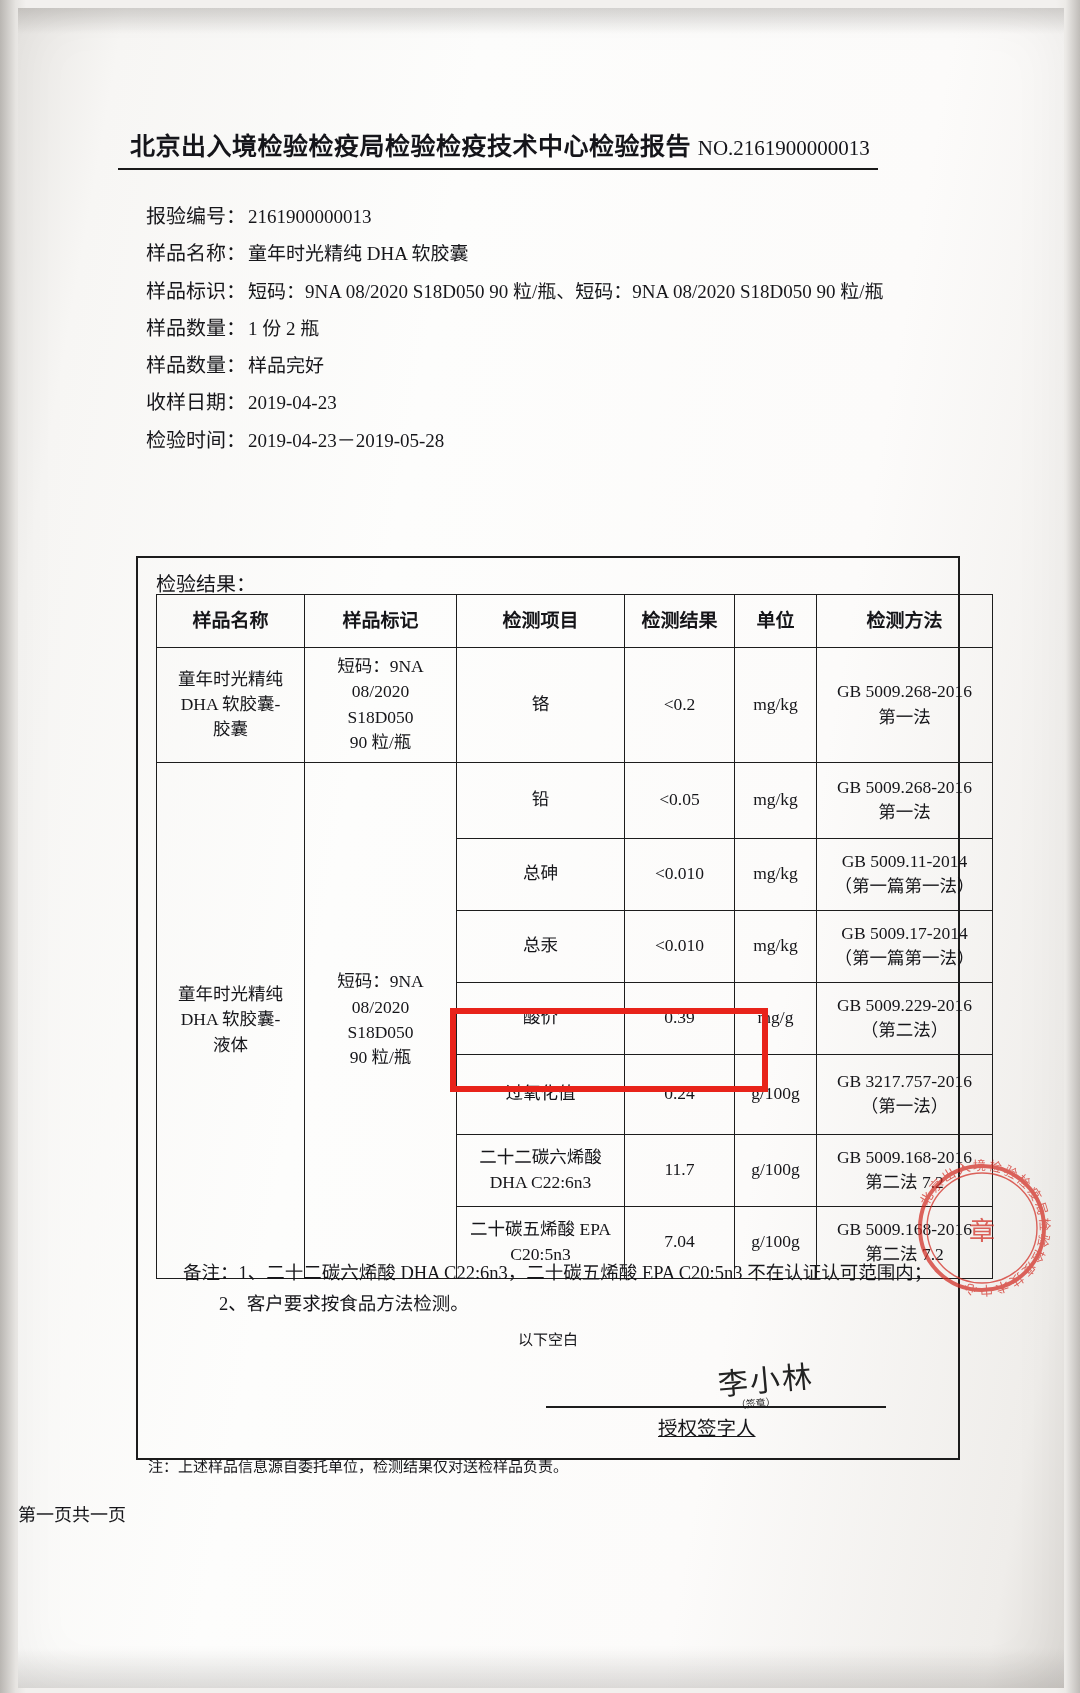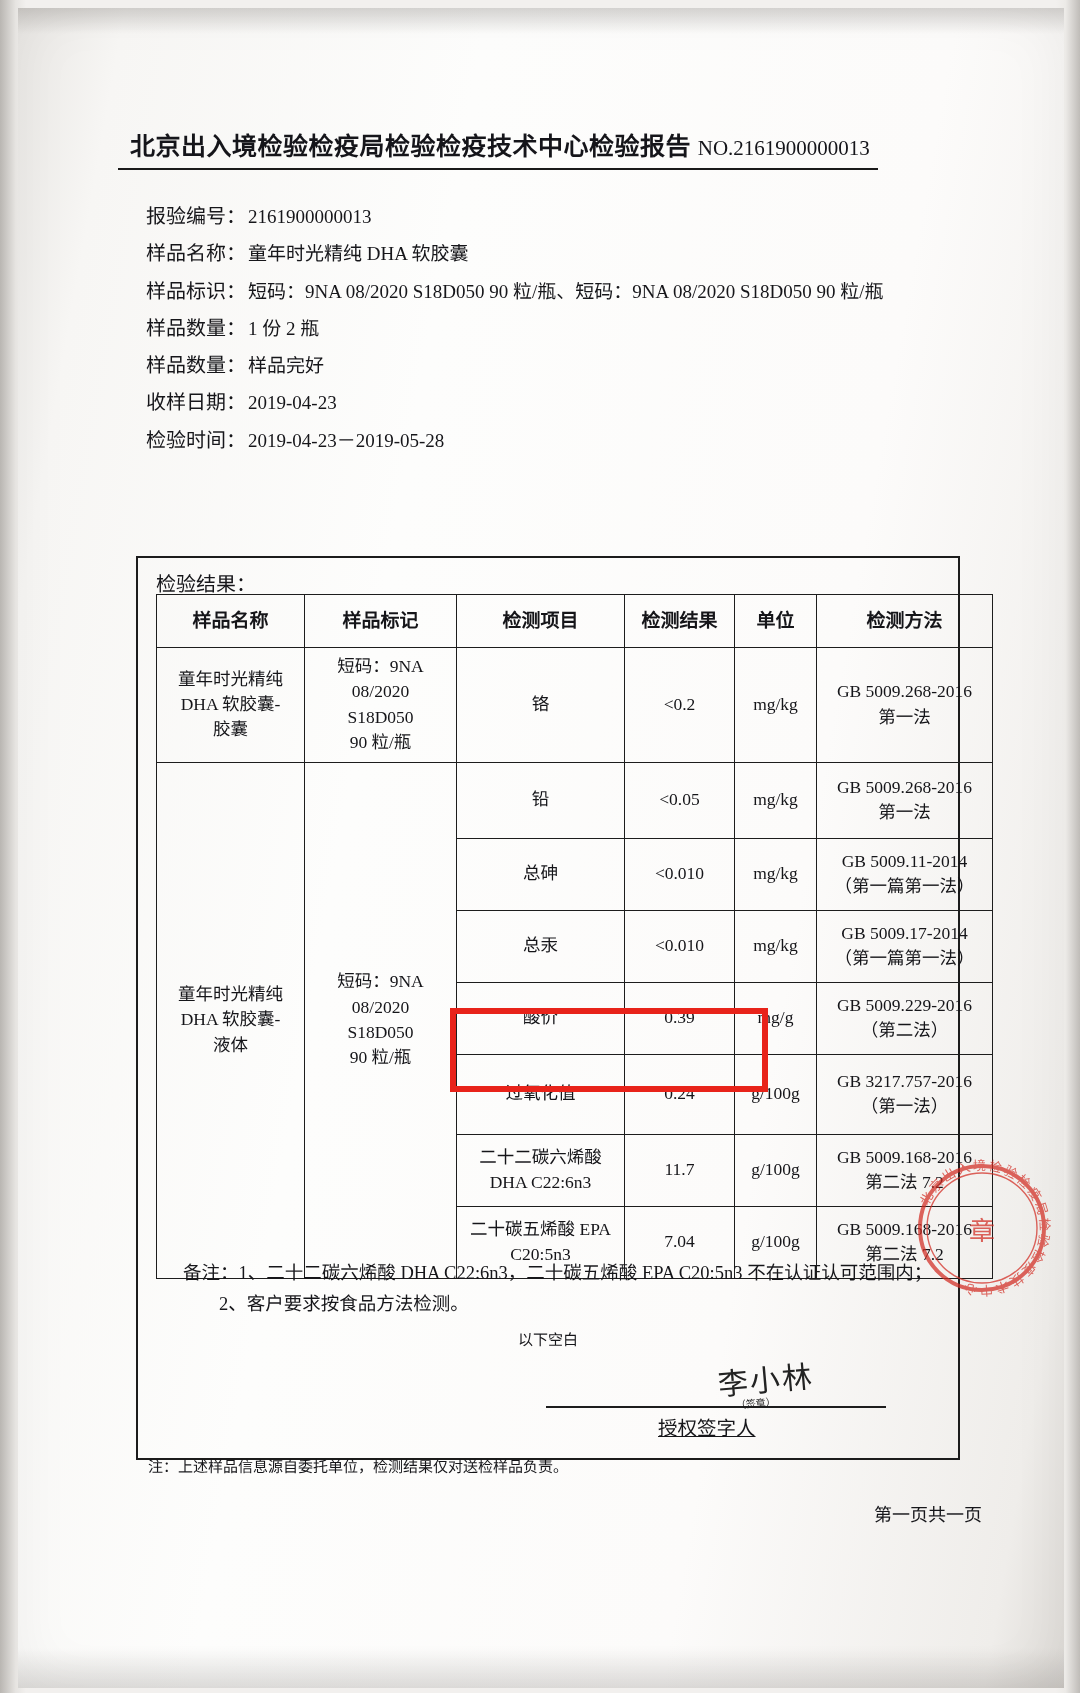--- a/index.html
+++ b/index.html
@@ -234,21 +234,21 @@
     left: 130px;
     top: 1447px;
     font-size: 15px;
     color: #16161a;
   }
   .page-num {
     position: absolute;
     left: 0;
     top: 1492px;
     width: 964px;
-    text-align: right;
+    text-align: left;
     font-size: 18px;
     color: #16161a;
   }
 
   
   .stamp {
     position: absolute;
     right: 2px;
     top: 1140px;
     width: 160px;

